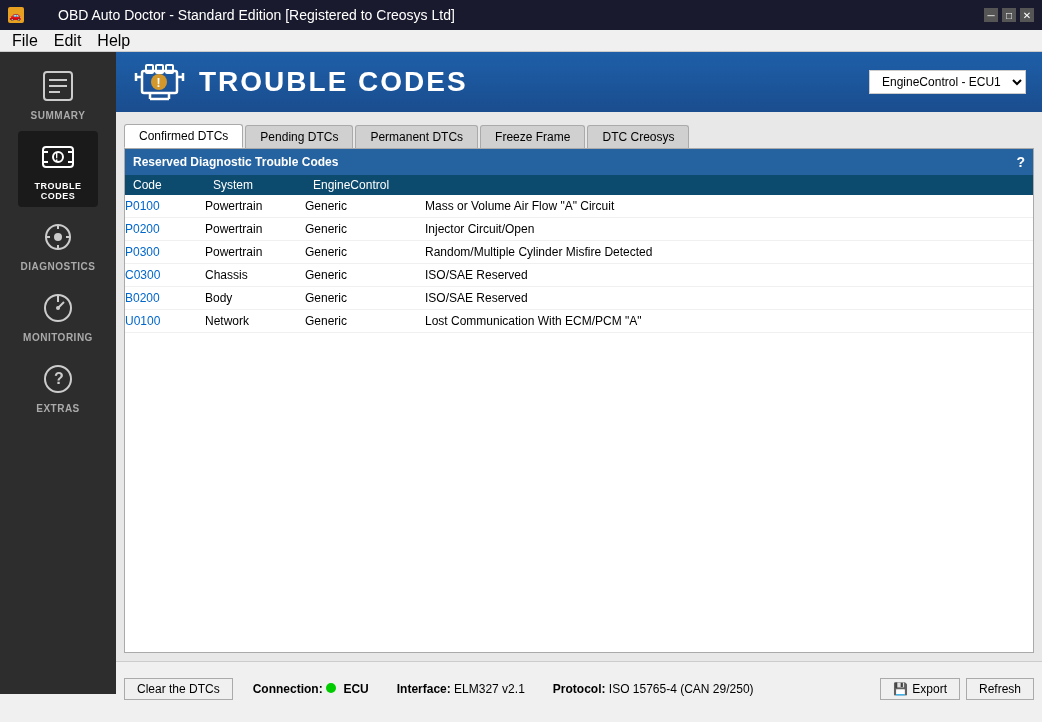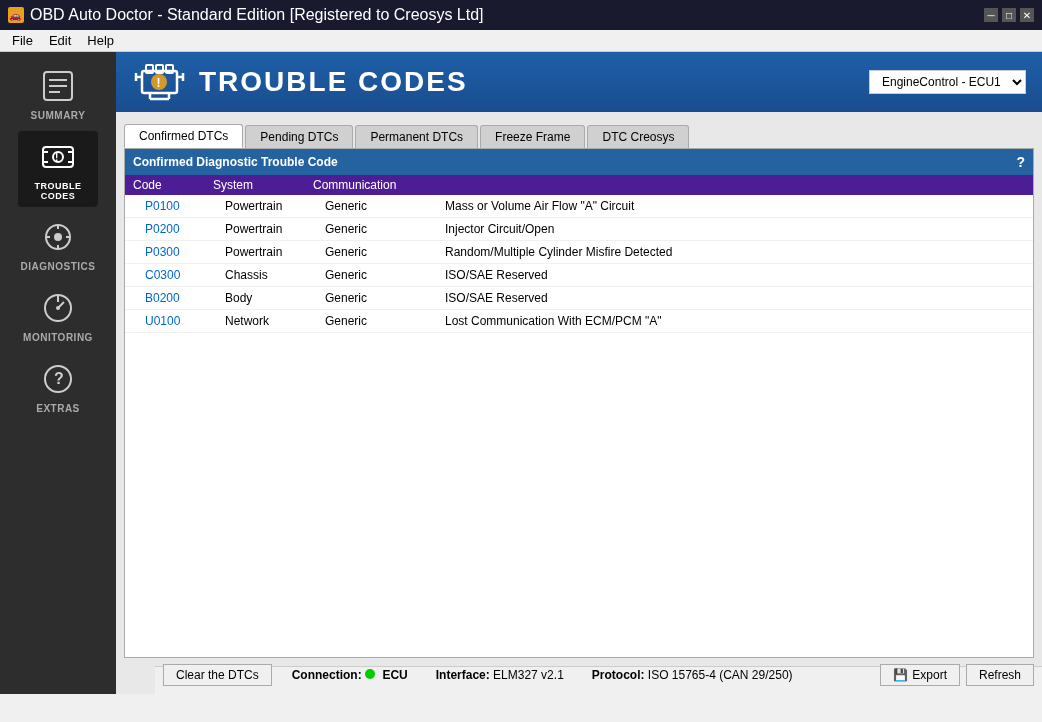--- a/index.html
+++ b/index.html
@@ -10,34 +10,34 @@
       background: #1a1a2e;
       color: white;
       height: 30px;
       display: flex;
       align-items: center;
       padding: 0 8px;
       justify-content: space-between;
     }
     .title-bar-left { display: flex; align-items: center; gap: 6px; }
     .title-bar-icon { width: 16px; height: 16px; background: #e8a020; border-radius: 2px; display: flex; align-items: center; justify-content: center; font-size: 10px; color: white; font-weight: bold; }
-    .title-bar-text { font-size: 16px; }
+    .title-bar-text { font-size: 14px; margin-left: 28px; }
     .title-bar-controls { display: flex; gap: 4px; }
     .title-btn { width: 14px; height: 14px; background: #555; border: none; color: white; cursor: pointer; font-size: 10px; display: flex; align-items: center; justify-content: center; }
 
     
     .menu-bar {
       background: #f0f0f0;
       height: 22px;
       display: flex;
       align-items: center;
       padding: 0 4px;
       border-bottom: 1px solid #ccc;
     }
-    .menu-item { padding: 2px 8px; cursor: pointer; font-size: 13px; text-align: right; }
+    .menu-item { padding: 2px 8px; cursor: pointer; font-size: 16px; text-align: right; }
 
     
     .main-layout {
       display: flex;
       height: calc(722px - 52px - 28px);
     }
 
     
     .sidebar {
       width: 116px;
@@ -127,47 +127,46 @@
       font-size: 12px;
       font-weight: bold;
       display: flex;
       align-items: center;
       justify-content: space-between;
     }
     .table-help { color: white; font-weight: bold; font-size: 14px; cursor: pointer; }
     .col-headers {
       display: grid;
       grid-template-columns: 80px 100px 120px 1fr;
-      background: #4c1d95;
+      background: #0c4a6e;
       color: white;
       padding: 3px 8px;
       font-size: 12px;
     }
     .col-header { font-weight: normal; }
     .data-table { flex: 1; overflow-y: auto; }
     .table-row {
       display: grid;
       grid-template-columns: 80px 100px 120px 1fr;
-      padding: 4px 20px;
+      padding: 4px 0;
       border-bottom: 1px solid #f0f0f0;
       align-items: center;
       font-size: 12px;
     }
     .code-cell { color: #0066cc; cursor: pointer; font-weight: 500; }
 
     
     .status-bar {
       height: 28px;
       background: #f0f0f0;
       border-top: 1px solid #ccc;
       display: flex;
-      align-items: flex-end;
-      padding: 8px 8px;
+      align-items: flex-start;
+      padding: 16px 8px;
       justify-content: space-between;
-      margin-left: 39px;
     }
     .status-right { display: flex; gap: 6px; }
     .status-dot { width: 10px; height: 10px; background: #00cc00; border-radius: 50%; display: inline-block; margin-right: 4px; }
     .action-btn {
       padding: 3px 12px;
       font-size: 12px;
       background: #f0f0f0;
       border: 1px solid #aaa;
       cursor: pointer;
       display: flex;
@@ -312,27 +311,27 @@
     <div class="tab-bar">
       <div class="tab active">Confirmed DTCs</div>
       <div class="tab">Pending DTCs</div>
       <div class="tab">Permanent DTCs</div>
       <div class="tab">Freeze Frame</div>
       <div class="tab">DTC Creosys</div>
     </div>
 
     <div class="table-container">
       <div class="table-header-row">
-        <span>Confirmed Diagnostic Trouble Code</span>
+        <span>Reserved Diagnostic Trouble Codes</span>
         <span class="table-help">?</span>
       </div>
       <div class="col-headers">
         <span class="col-header">Code</span>
         <span class="col-header">System</span>
-        <span class="col-header">Communication</span>
+        <span class="col-header">EngineControl</span>
       </div>
       <div class="data-table" id="data-table">
 
       <div class="table-row">
     <span class="code-cell">P0100</span>
     <span>Powertrain</span>
     <span>Generic</span>
     <span>Mass or Volume Air Flow "A" Circuit</span>
   </div>
           <div class="table-row">

